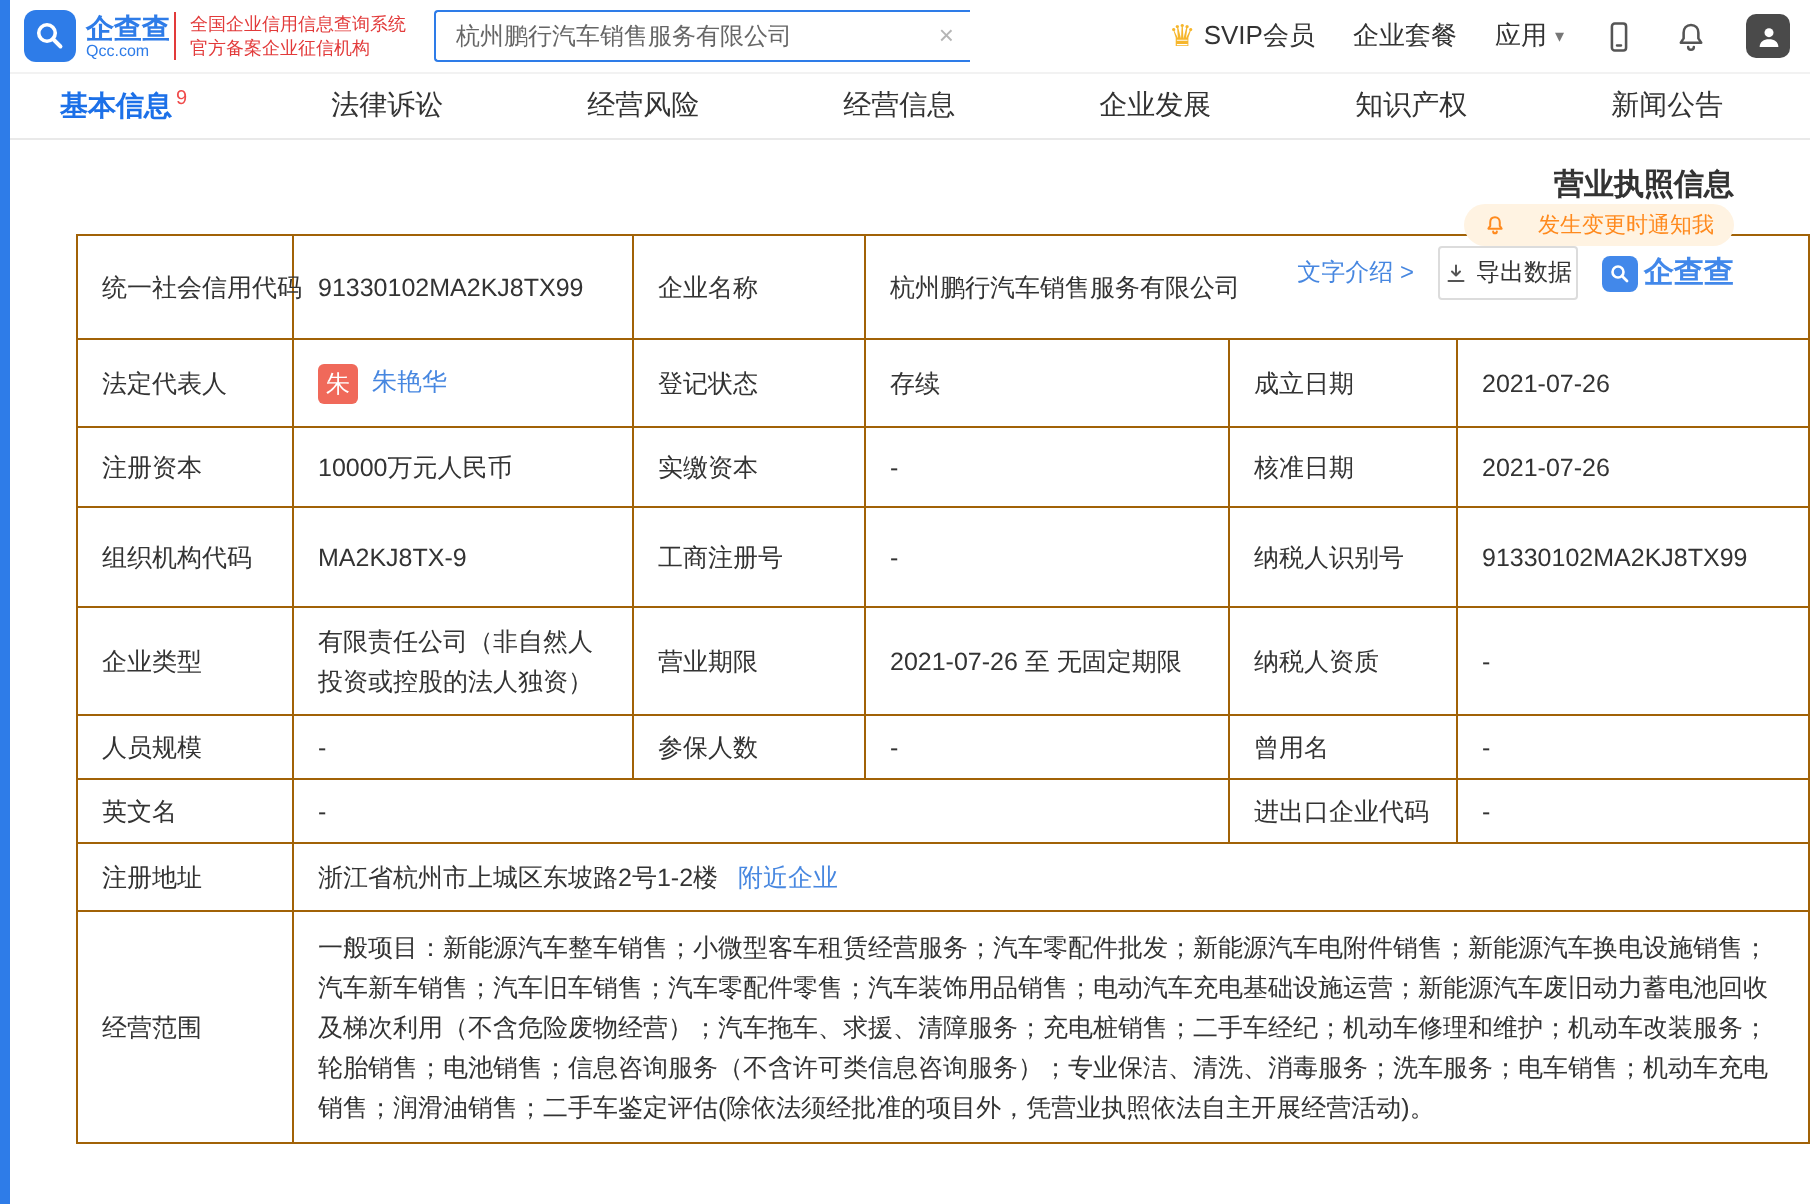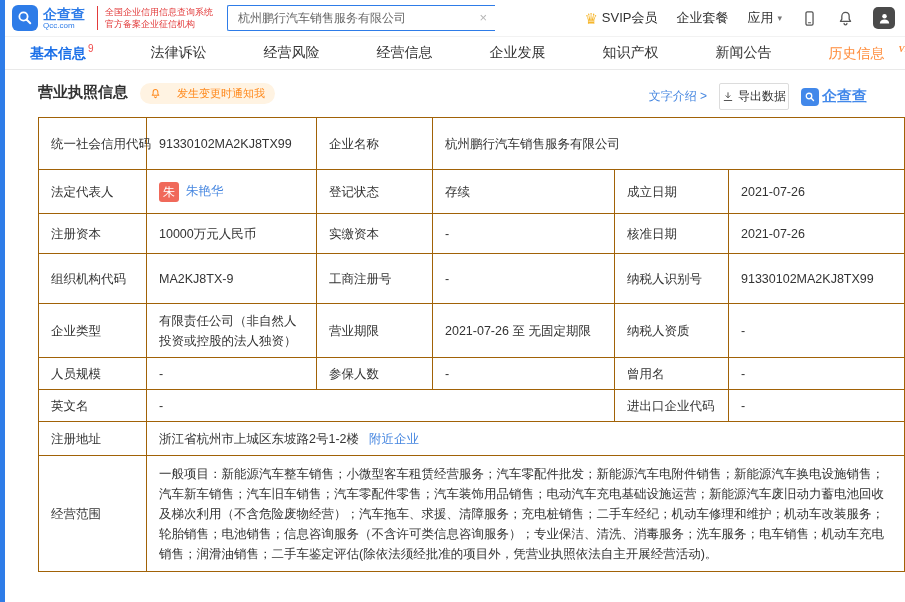--- a/index.html
+++ b/index.html
@@ -8,50 +8,50 @@
   .left-strip { position: absolute; left: 0; top: 0; width: 5px; height: 602px; background: #2e7ce8; z-index: 9; }
 
   
   .topbar { display: flex; align-items: center; height: 36px; padding-left: 12px; }
   .logo { display: flex; align-items: center; gap: 5px; cursor: pointer; }
   .logo-icon { width: 26px; height: 26px; background: #2e7ce8; border-radius: 6px;
                display: flex; align-items: center; justify-content: center; flex: 0 0 auto; }
   .logo-text { line-height: 1; }
   .logo-cn { color: #2e7ce8; font-weight: bold; font-size: 14px; display: block; }
   .logo-en { color: #2e7ce8; font-size: 8px; display: block; margin-top: 1px; }
-  .slogan { margin-left: 12px; padding-left: 7px; border-left: 1px solid #e23a3a;
+  .slogan { margin-left: 2px; padding-left: 7px; border-left: 1px solid #e23a3a;
             color: #e23a3a; font-size: 9px; line-height: 12px; }
   .searchbox { display: flex; align-items: stretch; margin-left: 14px; height: 26px; position: relative; }
   .search-input { width: 268px; border: 1px solid #2e7ce8; border-right: none;
                   border-radius: 2px 0 0 2px; padding: 0 24px 0 10px; font-size: 12px; color: #666; outline: none; }
   .clear-x { position: absolute; right: 66px; top: 5px; color: #b5b5b5; font-size: 13px;
              cursor: pointer; line-height: 16px; }
   .search-btn { width: 58px; background: #1f6ce0; color: #fff; border: none;
                 border-radius: 0 2px 2px 0; font-size: 13px; cursor: pointer; margin-top: 38px; }
   .top-menu { margin-left: auto; display: flex; align-items: center; gap: 19px;
               padding-right: 10px; font-size: 13px; color: #333; }
   .menu-item { display: flex; align-items: center; gap: 4px; cursor: pointer; white-space: nowrap; }
   .crown { color: #f6b62c; font-size: 15px; line-height: 1; }
   .caret { color: #777; font-size: 9px; }
   .icon-btn { display: flex; align-items: center; cursor: pointer; }
   .avatar-btn { width: 22px; height: 22px; background: #4a4a4a; border-radius: 5px;
                 display: flex; align-items: center; justify-content: center; cursor: pointer; }
 
   
-  .nav { display: flex; align-items: center; height: 34px; padding-left: 30px; gap: 57px;
+  .nav { display: flex; align-items: center; height: 34px; padding-left: 30px; gap: 72px;
          font-size: 14px; color: #333; border-top: 1px solid #f2f2f2; border-bottom: 1px solid #e9e9e9; }
   .nav-tab { position: relative; cursor: pointer; white-space: nowrap; }
   .nav-tab.active { color: #1c70e8; font-weight: bold; }
   .badge-num { color: #f04b4b; font-size: 10px; vertical-align: super; margin-left: 2px; font-weight: normal; }
   .nav-tab.vip { color: #ff8c3a; }
   .badge-vip { color: #ff8c3a; font-size: 9px; font-style: italic; font-weight: bold;
                vertical-align: super; margin-left: 14px; font-family: Liberation Serif, serif; }
 
   
-  .section-head { display: flex; align-items: flex-start; margin: 13px 38px 10px 38px; height: 24px; }
+  .section-head { display: flex; align-items: flex-end; margin: 13px 38px 10px 38px; height: 24px; flex-direction: column; }
   .sec-title { font-size: 15px; font-weight: bold; color: #333; }
   .notify { display: flex; align-items: center; gap: 16px; background: #fff3e2; color: #ff8a1e;
             font-size: 11px; border-radius: 11px; padding: 3px 10px; margin-left: 12px; cursor: pointer; }
   .head-right { margin-left: auto; display: flex; align-items: center; gap: 12px; }
   .text-intro { color: #4787e0; font-size: 12px; cursor: pointer; }
   .export-btn { display: flex; align-items: center; gap: 4px; border: 1px solid #dcdcdc;
                 border-radius: 2px; background: #fff; padding: 4px 2px; font-size: 12px;
                 color: #333; cursor: pointer; }
   .watermark { display: flex; align-items: center; gap: 3px; color: #2e7ce8; font-weight: bold;
                font-size: 15px; opacity: 0.9; }

